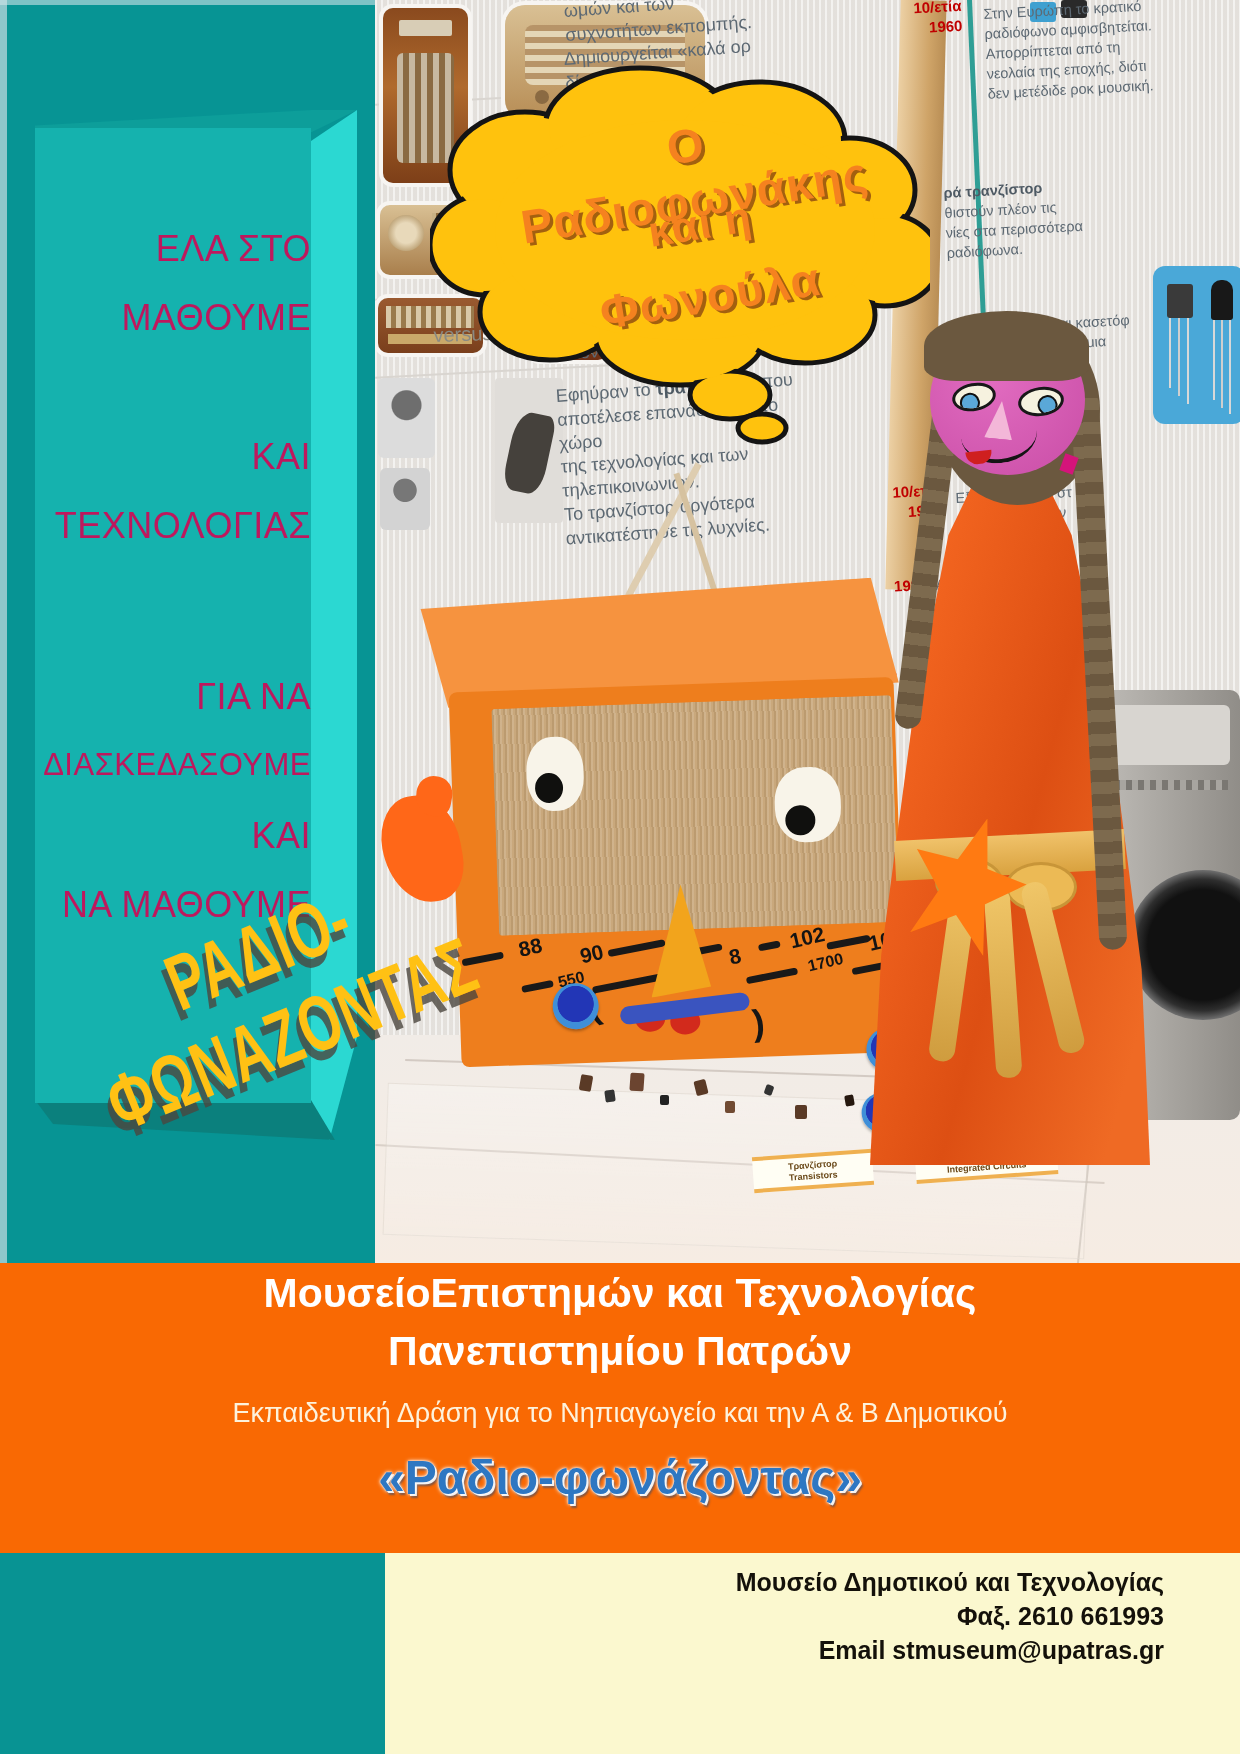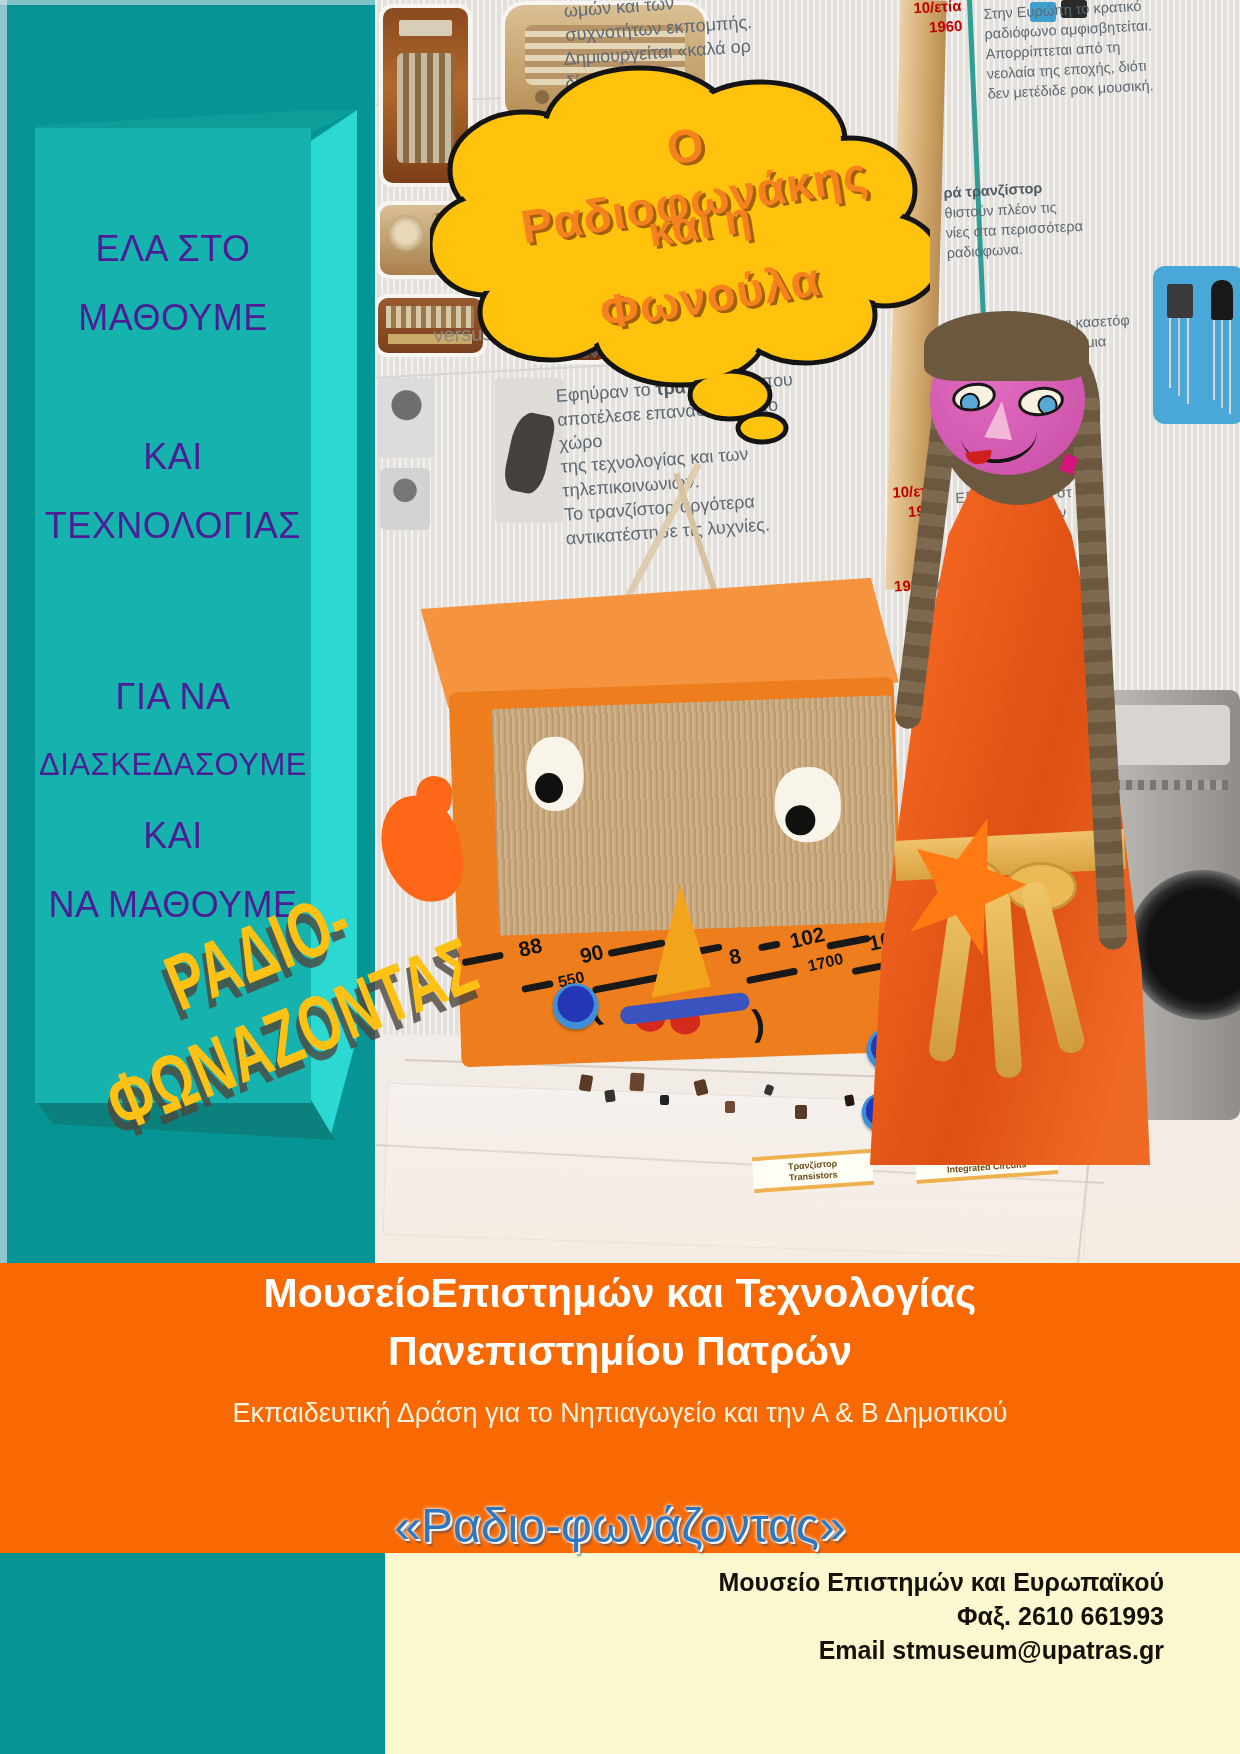--- a/index.html
+++ b/index.html
@@ -12,21 +12,21 @@
   .teal-col{left:0;top:0;width:375px;height:1263px;background:#079494;}
   .page-edge{left:0;top:0;width:7px;height:1263px;background:#bcd8de;opacity:.75;}
   .page-edge-top{left:0;top:0;width:375px;height:5px;background:#cfe3e8;opacity:.6;}
   .panel3d-main{left:35px;top:128px;width:276px;height:975px;background:#15b2ae;}
   .panel3d-right{left:311px;top:110px;width:46px;height:1030px;background:#2bd8d2;
       clip-path:polygon(100% 0,100% 90%,40% 100%,0 97%,0 3%);}
   .panel3d-top{left:35px;top:110px;width:322px;height:22px;background:#0d9e9a;
       clip-path:polygon(0 70%,86% 0,100% 0,86% 100%,0 100%);}
   .panel3d-bottom{left:35px;top:1100px;width:300px;height:40px;background:#0b807d;
       clip-path:polygon(0 0,92% 0,100% 100%,6% 60%);}
-  .panel-line{position:absolute;width:276px;left:35px;text-align:center;color:#4c1d95;
+  .panel-line{position:absolute;width:276px;left:35px;text-align:right;color:#be185d;
       font-size:36px;letter-spacing:.5px;}
   .panel-line.long{font-size:31px;}
 
   
   .photo{left:375px;top:0;width:865px;height:1263px;overflow:hidden;background:#eae7e3;}
   .photo-streaks{left:0;top:0;width:865px;height:1263px;
       background:repeating-linear-gradient(90deg,rgba(255,255,255,.45) 0 2px,rgba(205,200,194,.22) 2px 6px);}
   .walltext{color:#5d6973;font-size:18px;line-height:1.32;transform:rotate(-4deg);transform-origin:left top;}
   .walltext-sm{color:#5d6973;font-size:14.5px;line-height:1.38;transform:rotate(-3deg);transform-origin:left top;}
   .year{color:#c00000;font-weight:bold;font-size:15px;line-height:1.3;text-align:right;
@@ -47,22 +47,22 @@
       text-shadow:3px 3px 0 #a3600f;transform:rotate(-9deg);letter-spacing:1px;}
 
   
   .wordart{left:-5px;top:930px;width:560px;text-align:center;font-size:54px;font-weight:bold;
       color:#ffc114;letter-spacing:1px;transform:rotate(-22deg) scaleY(1.45);transform-origin:center;
       text-shadow:-6px 6px 0 rgba(75,70,62,.8);z-index:40;}
 
   
   .orange-band{left:0;top:1263px;width:1240px;height:290px;background:#f96903;z-index:10;}
   .band-line{position:absolute;width:1240px;text-align:center;color:#fff;}
-  .band-title{position:absolute;width:1240px;text-align:center;color:#2e77c2;font-weight:normal;
-      text-shadow:0 0 2px #fff,0 0 4px #fff,2px 2px 0 rgba(255,255,255,.9),3px 4px 2px rgba(25,60,110,.55);margin-top:48px;}
+  .band-title{position:absolute;width:1240px;text-align:center;color:#2e77c2;font-weight:bold;
+      text-shadow:0 0 2px #fff,0 0 4px #fff,2px 2px 0 rgba(255,255,255,.9),3px 4px 2px rgba(25,60,110,.55);}
   .bottom-teal{left:0;top:1553px;width:385px;height:201px;background:#089393;}
   .bottom-cream{left:385px;top:1553px;width:855px;height:201px;background:#fbf8cf;
       text-align:right;padding:12px 76px 0 0;box-sizing:border-box;}
   .contact-line{font-size:25px;font-weight:bold;color:#14110a;line-height:34px;}
 </style>
 </head>
 <body>
 
 <div class="page">
 
@@ -328,18 +328,18 @@
   <div class="abs wordart">ΡΑΔΙΟ-ΦΩΝΑΖΟΝΤΑΣ</div>
 
   <div class="abs orange-band"></div>
   <div class="band-line" style="top:1270px;font-size:41px;font-weight:600;z-index:11;">ΜουσείοΕπιστημών και Τεχνολογίας</div>
   <div class="band-line" style="top:1328px;font-size:41px;font-weight:600;z-index:11;">Πανεπιστημίου Πατρών</div>
   <div class="band-line" style="top:1398px;font-size:27px;color:#fdf2dc;z-index:11;">Εκπαιδευτική Δράση για το Νηπιαγωγείο και την Α &amp; Β Δημοτικού</div>
   <div class="band-title" style="top:1450px;font-size:48px;z-index:11;">«Ραδιο-φωνάζοντας»</div>
 
   <div class="abs bottom-teal"></div>
   <div class="abs bottom-cream">
-    <div class="contact-line">Μουσείο Επιστημών και Ευρωπαϊκού</div>
+    <div class="contact-line">Μουσείο Δημοτικού και Τεχνολογίας</div>
     <div class="contact-line">Φαξ. 2610 661993</div>
     <div class="contact-line">Email stmuseum@upatras.gr</div>
   </div>
 
 </div>
 
 </body></html>

